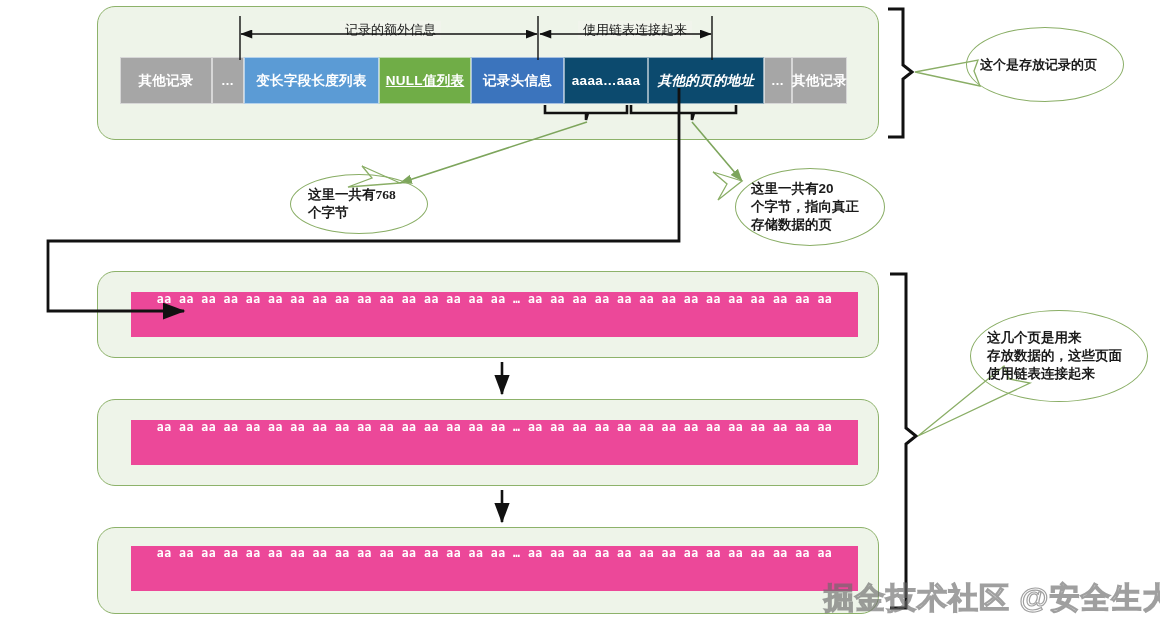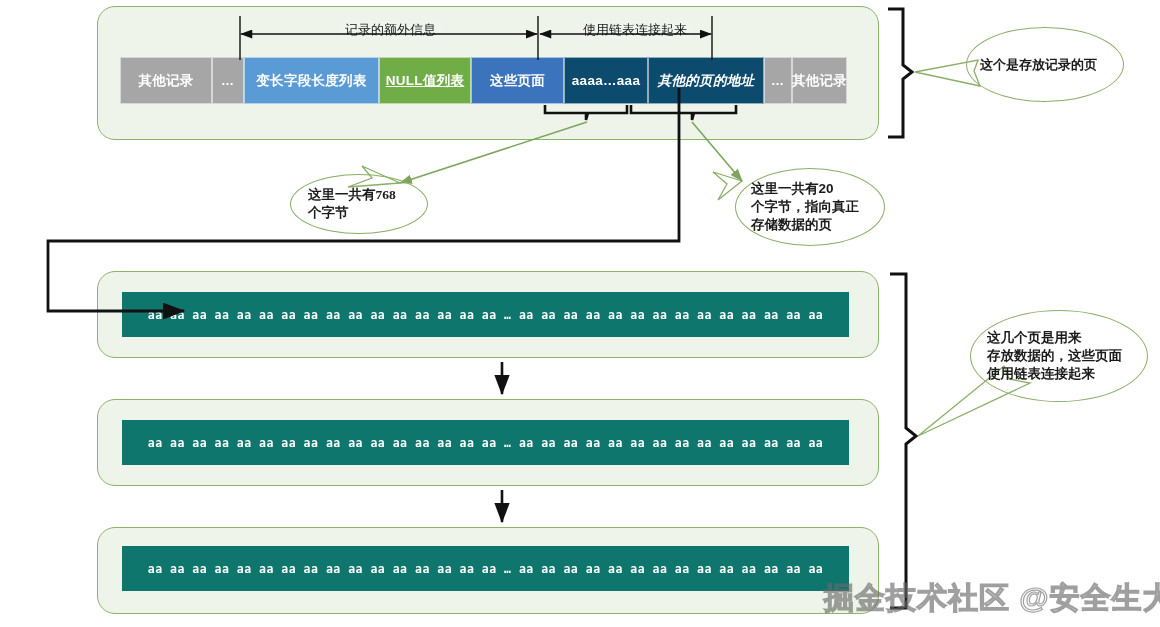--- a/index.html
+++ b/index.html
@@ -56,25 +56,26 @@
   .cell.gray   { background: #a6a6a6; }
   .cell.blue   { background: #5b9bd5; }
   .cell.green  { background: #70ad47; }
   .cell.dblue  { background: #3b74bd; }
   .cell.orange { background: #0c4a6e; }
   .cell.ellipsis { font-size: 13px; letter-spacing: 1px; }
 
   
   .data-bar {
     position: absolute;
-    background: #0f766e;
-    display: flex;
-    align-items: center;
+    background: #ec4899;
+    display: flex;
+    align-items: flex-start;
     justify-content: center;
     box-sizing: border-box;
+    margin-left: 9px;
   }
   .data-bar span {
     color: #ffffff;
     font-size: 11.5px;
     font-family: "DejaVu Sans Mono", "Liberation Mono", monospace;
     letter-spacing: 0.5px;
     white-space: nowrap;
     font-weight: 600;
   }
 
@@ -129,21 +130,21 @@
   <div class="page-box" style="left:97px; top:6px; width:782px; height:134px;"></div>
 
   <div class="dim-label" style="left:340px; top:21px;">记录的额外信息</div>
   <div class="dim-label" style="left:578px; top:21px;">使用链表连接起来</div>
 
   <div class="record-strip" style="left:120px; top:57px; width:727px;">
     <div class="cell gray" style="width:92px;">其他记录</div>
     <div class="cell gray ellipsis" style="width:32px;">…</div>
     <div class="cell blue" style="width:135px;">变长字段长度列表</div>
     <div class="cell green" style="width:92px;text-decoration:underline;">NULL值列表</div>
-    <div class="cell dblue" style="width:93px;">这些页面</div>
+    <div class="cell dblue" style="width:93px;">记录头信息</div>
     <div class="cell orange" style="width:84px;">aaaa…aaa</div>
     <div class="cell orange" style="width:116px;font-style:italic;">其他的页的地址</div>
     <div class="cell gray ellipsis" style="width:28px;">…</div>
     <div class="cell gray" style="width:55px;">其他记录</div>
   </div>
 
   <div class="page-box" style="left:97px; top:271px; width:782px; height:87px;"></div>
   <div class="data-bar" style="left:122px; top:292px; width:727px; height:45px;">
     <span>aa aa aa aa aa aa aa aa aa aa aa aa aa aa aa aa … aa aa aa aa aa aa aa aa aa aa aa aa aa aa</span>
   </div>

